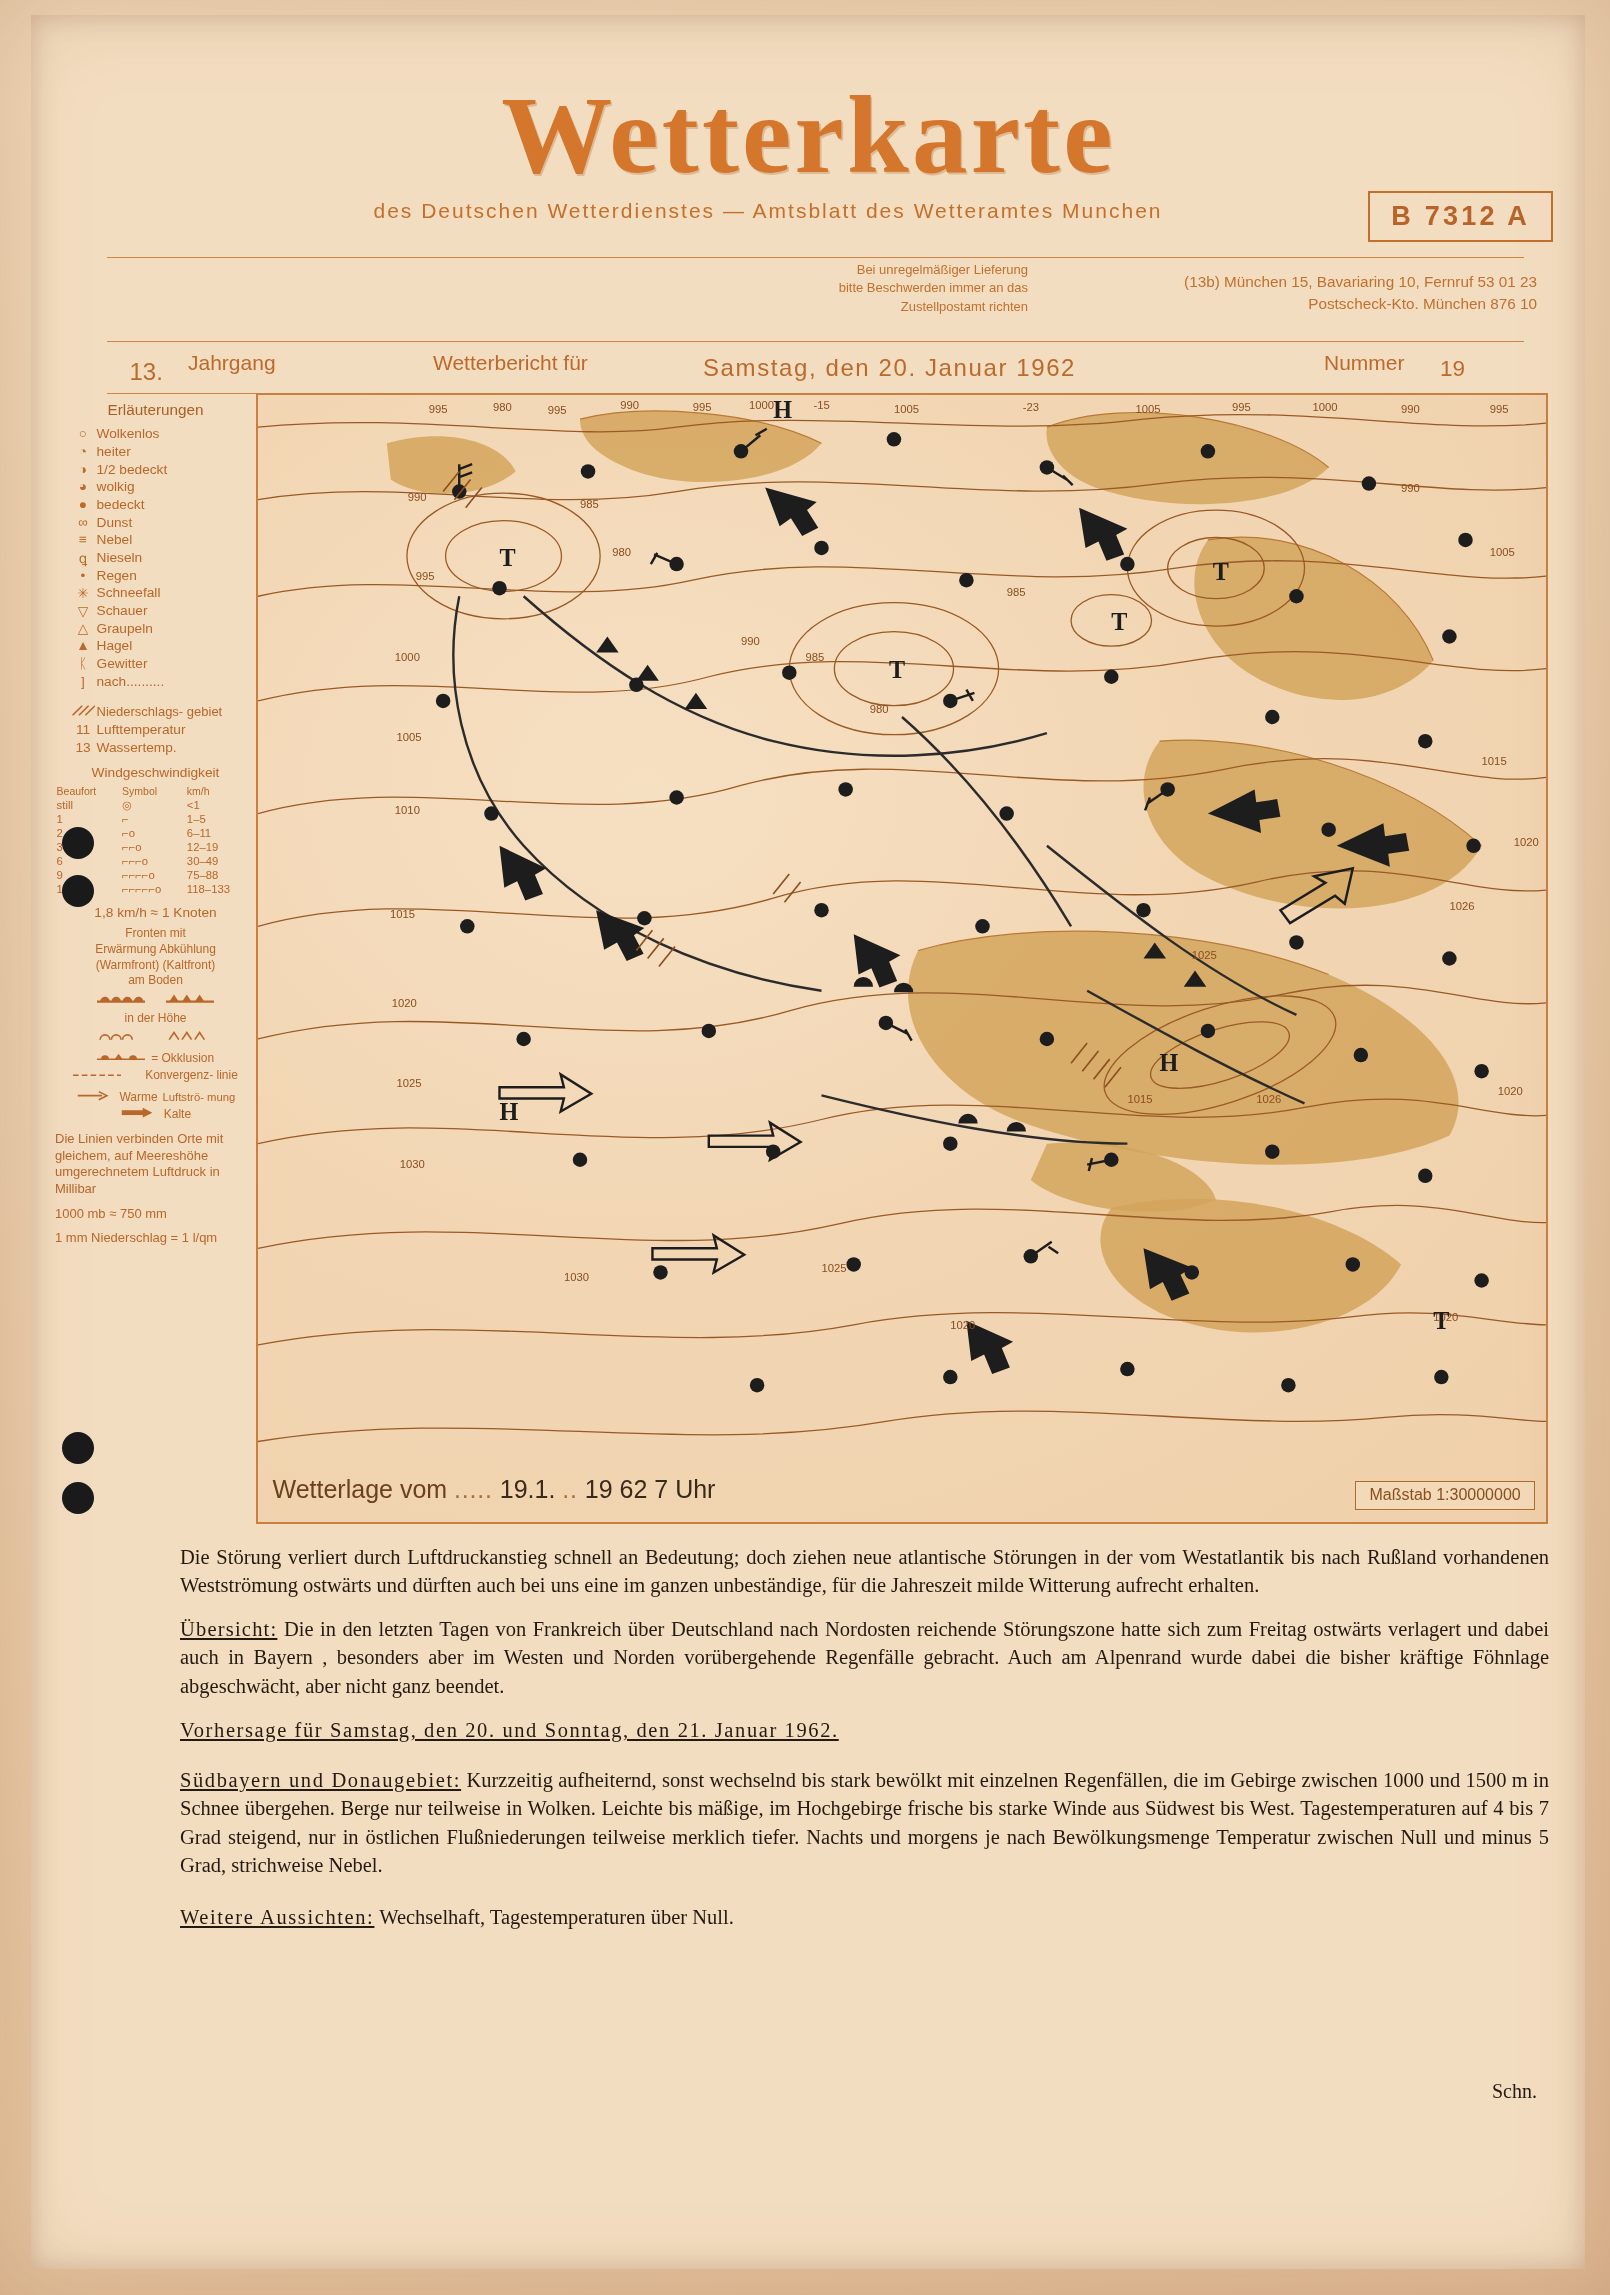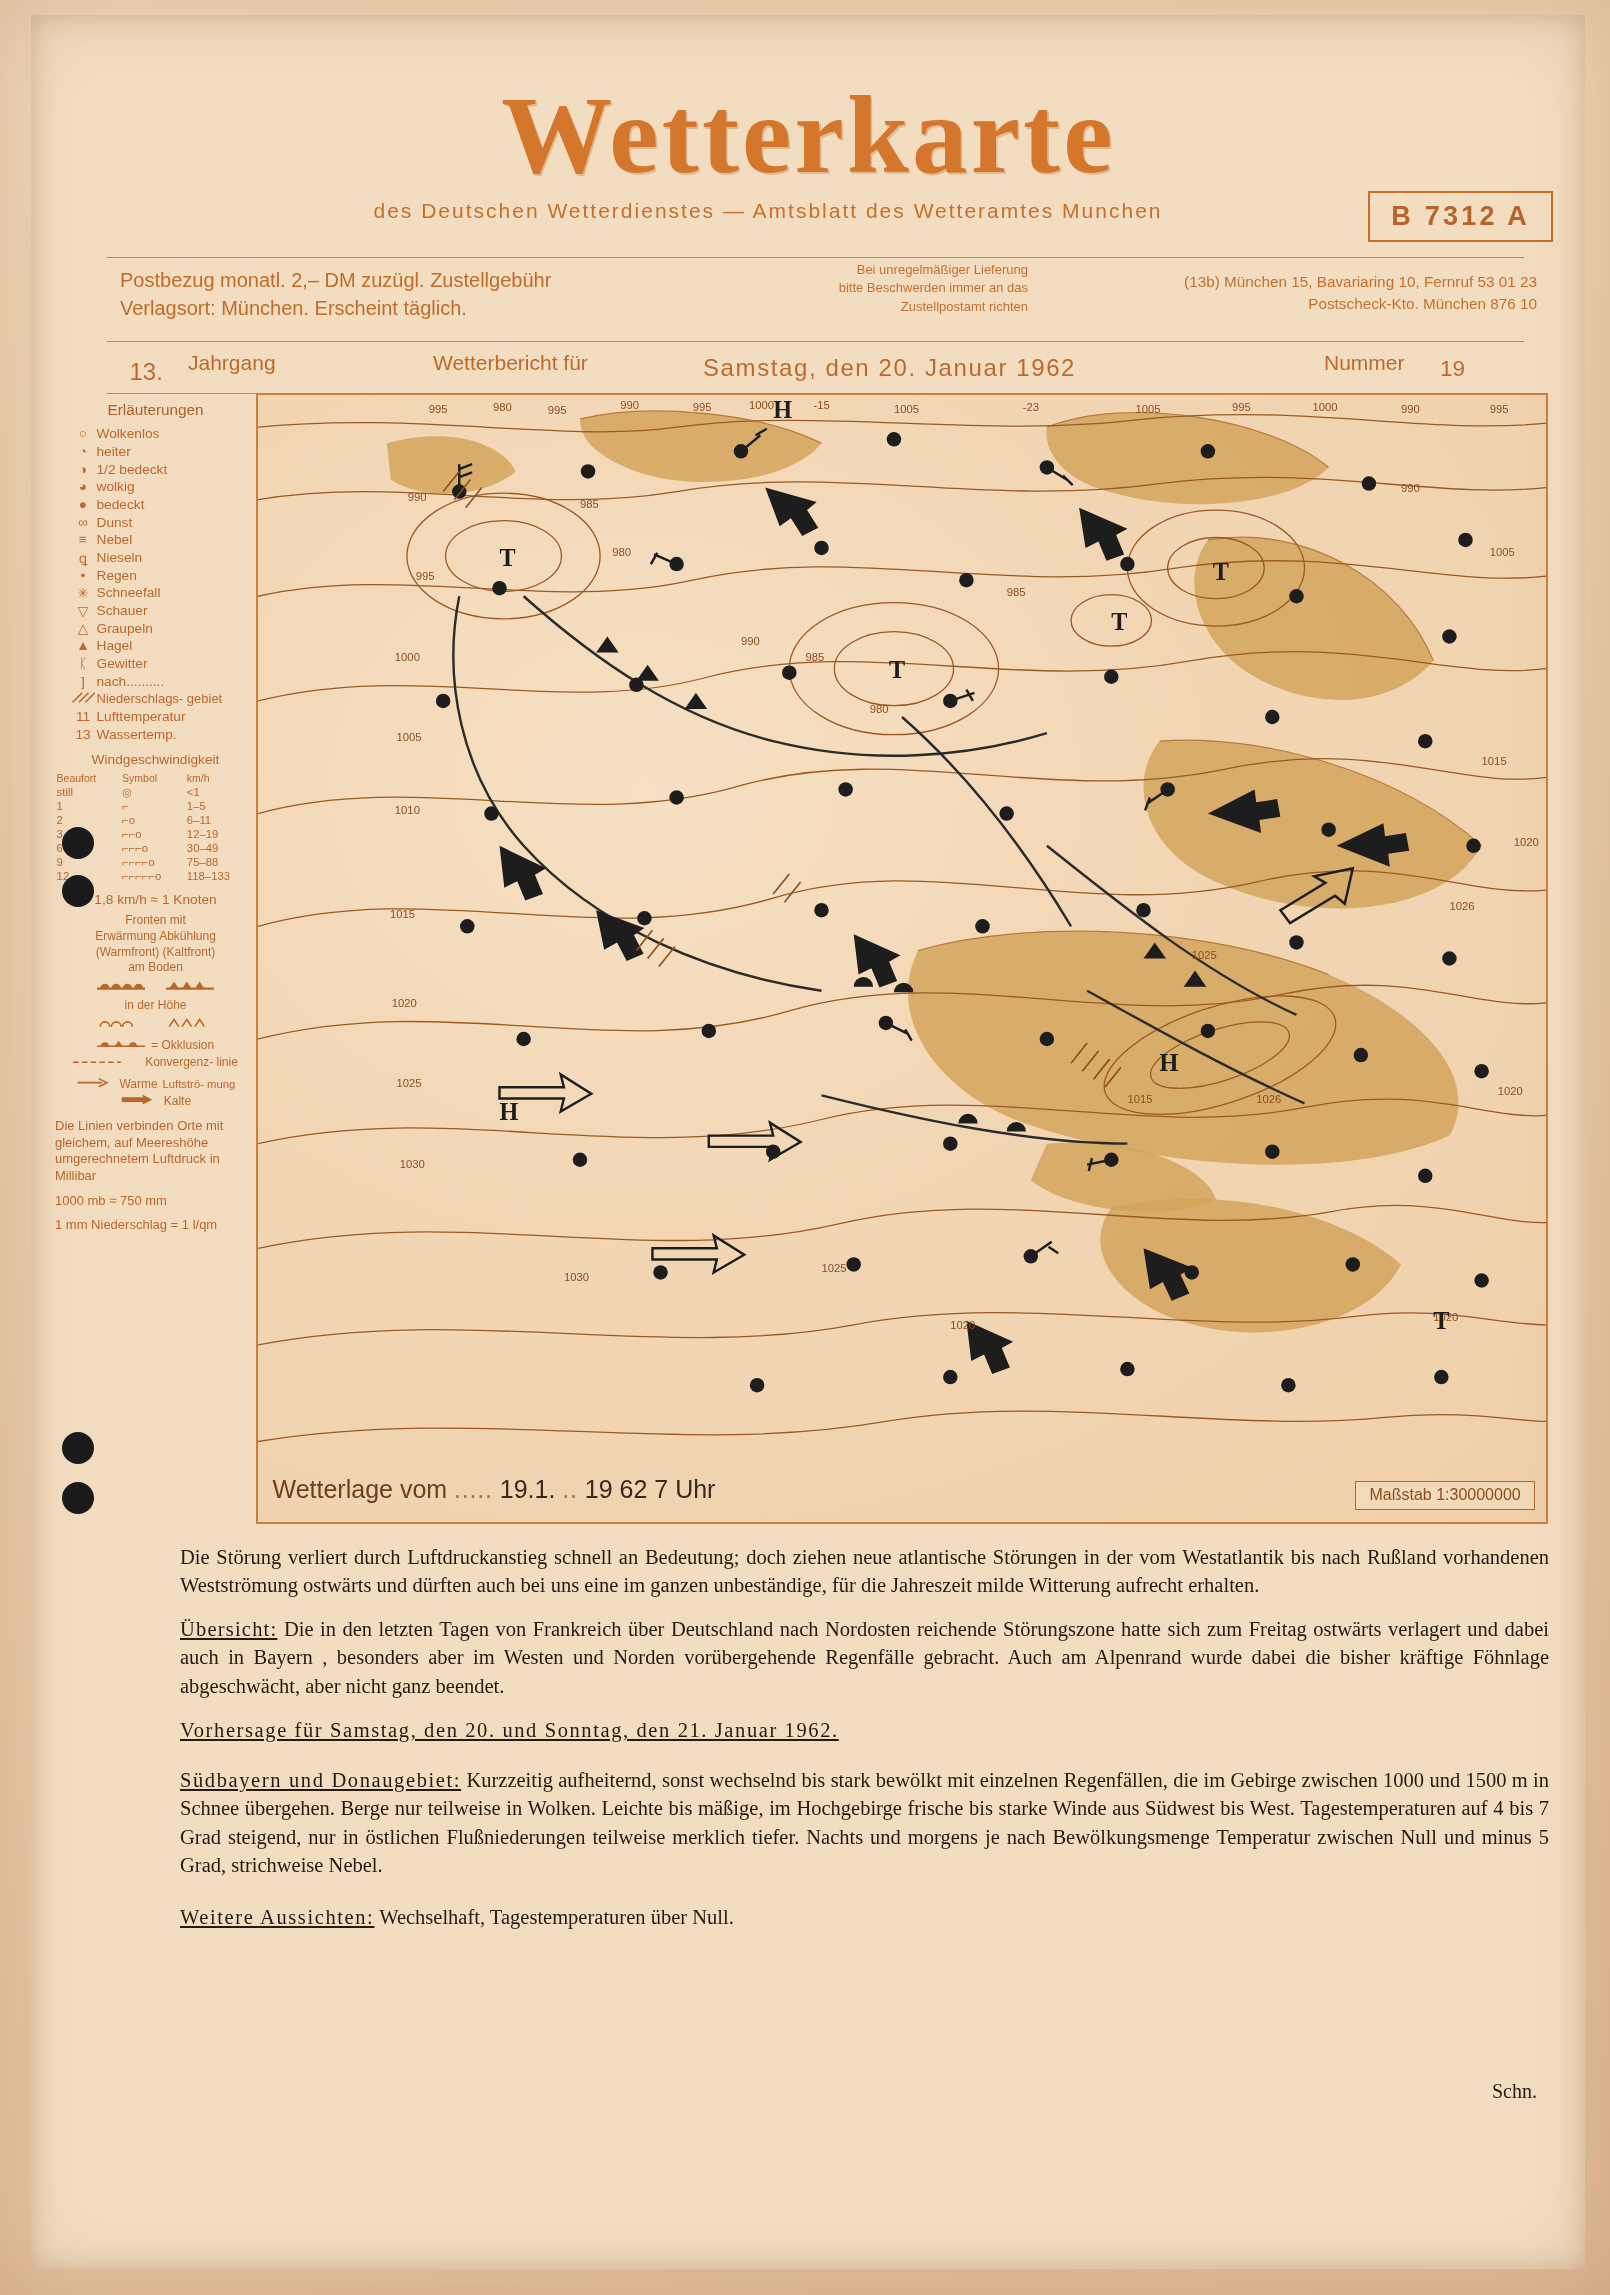--- a/index.html
+++ b/index.html
@@ -149,24 +149,20 @@
 
 <div class="page">
  <div class="sheet">
 
   <div class="masthead">
     <div class="wk-title">Wetterkarte</div>
     <div class="wk-sub">des Deutschen Wetterdienstes — Amtsblatt des Wetteramtes Munchen</div>
     <div class="bnum">B 7312 A</div>
     <div class="masthead-rule"></div>
 
-    <div class="info-left">
-      <div>Postbezug monatl. 2,– DM zuzügl. Zustellgebühr</div>
-      <div>Verlagsort: München. Erscheint täglich.</div>
-    </div>
     <div class="info-mid">
       <div>Bei unregelmäßiger Lieferung</div>
       <div>bitte Beschwerden immer an das</div>
       <div>Zustellpostamt richten</div>
     </div>
     <div class="info-right">
       <div>(13b) München 15, Bavariaring 10, Fernruf 53 01 23</div>
       <div>Postscheck-Kto. München 876 10</div>
     </div>
 
@@ -239,21 +235,21 @@
         </div>
     <div class="lg-row">
           <span class="lg-sym">ᛕ</span>
           <span class="lg-txt">Gewitter</span>
         </div>
     <div class="lg-row">
           <span class="lg-sym">]</span>
           <span class="lg-txt">nach..........</span>
         </div>
 
-    <div class="lg-row" style="margin-top:0;">
+    <div class="lg-row" style="margin-top:13px;">
       <span class="lg-sym">
         <svg width="24" height="13" viewBox="0 0 30 16">
               <line x1="2" y1="14" x2="14" y2="2" stroke="#b9672a" stroke-width="2"></line>
               <line x1="10" y1="14" x2="22" y2="2" stroke="#b9672a" stroke-width="2"></line>
               <line x1="18" y1="14" x2="30" y2="2" stroke="#b9672a" stroke-width="2"></line>
             </svg>
       </span>
       <span class="lg-txt" style="font-size:13px;line-height:1.1;">Niederschlags-
 gebiet</span>
     </div>

